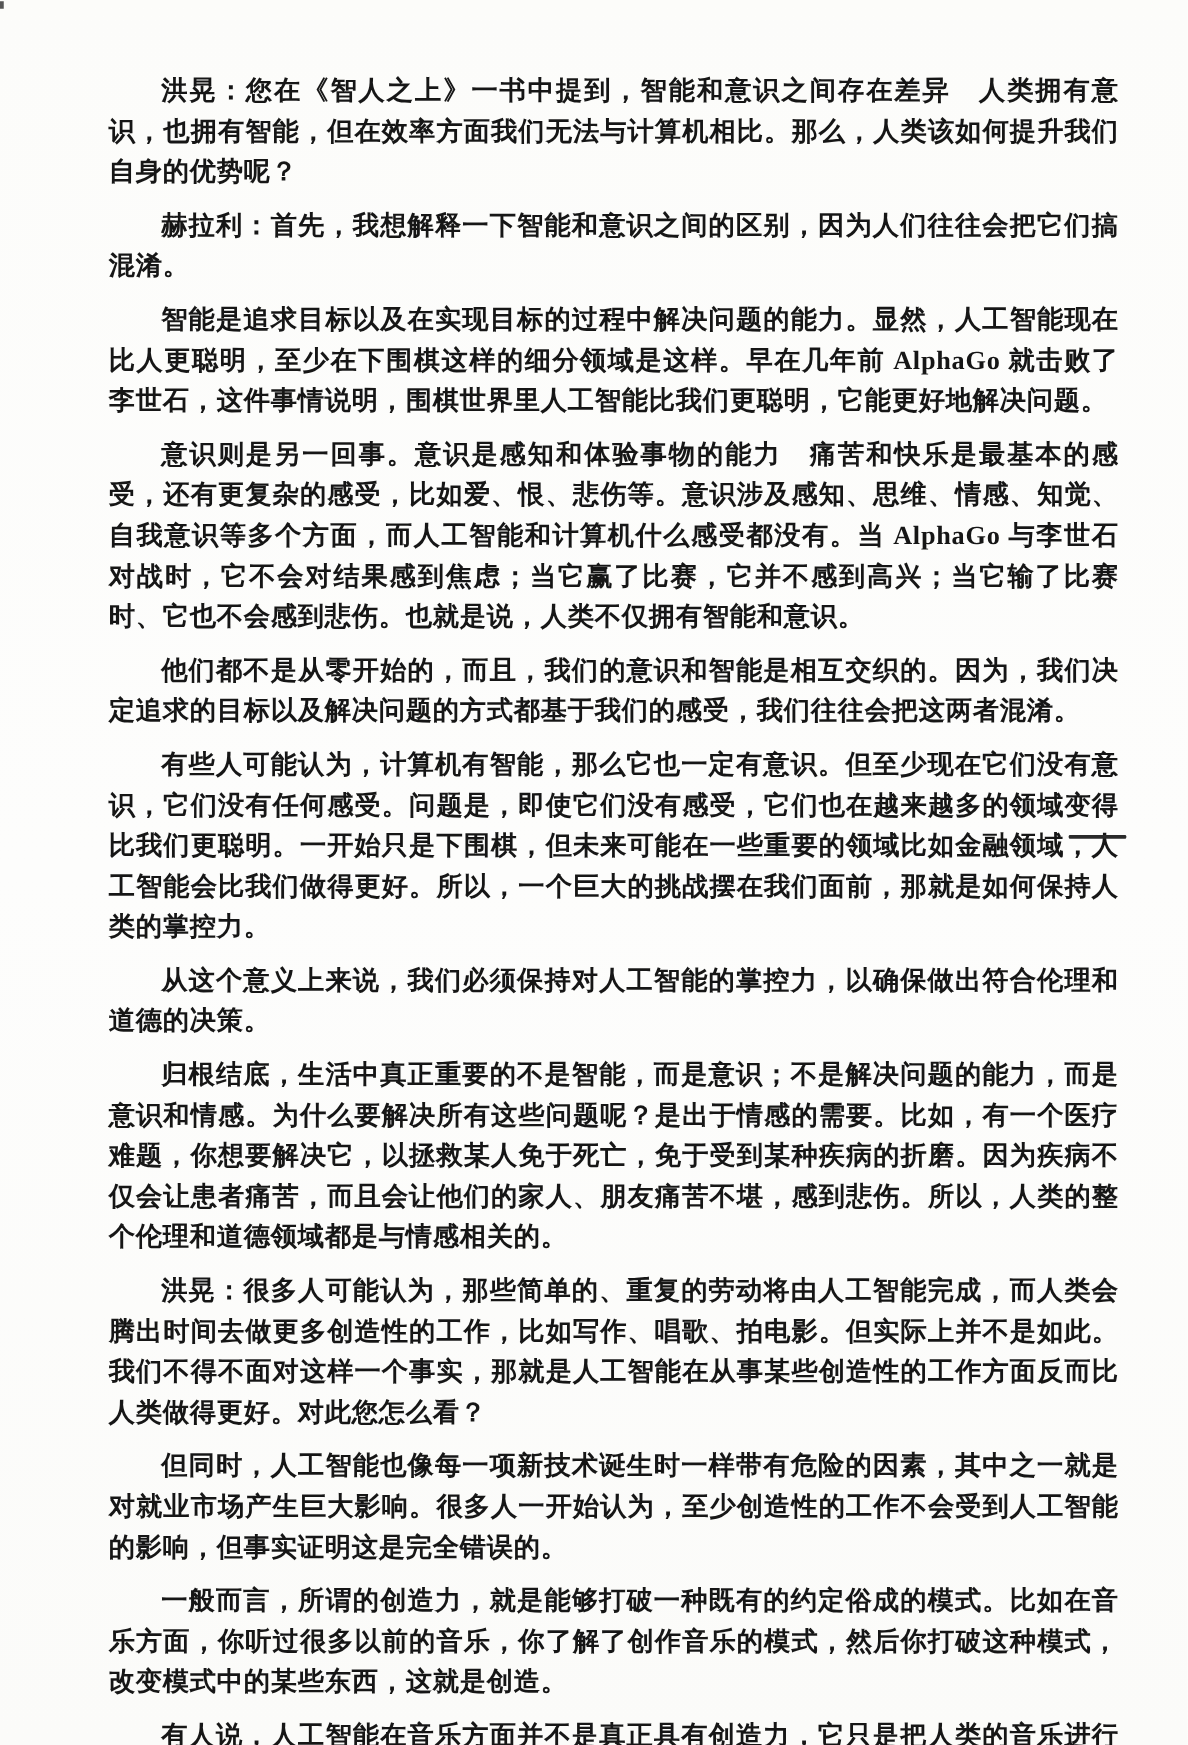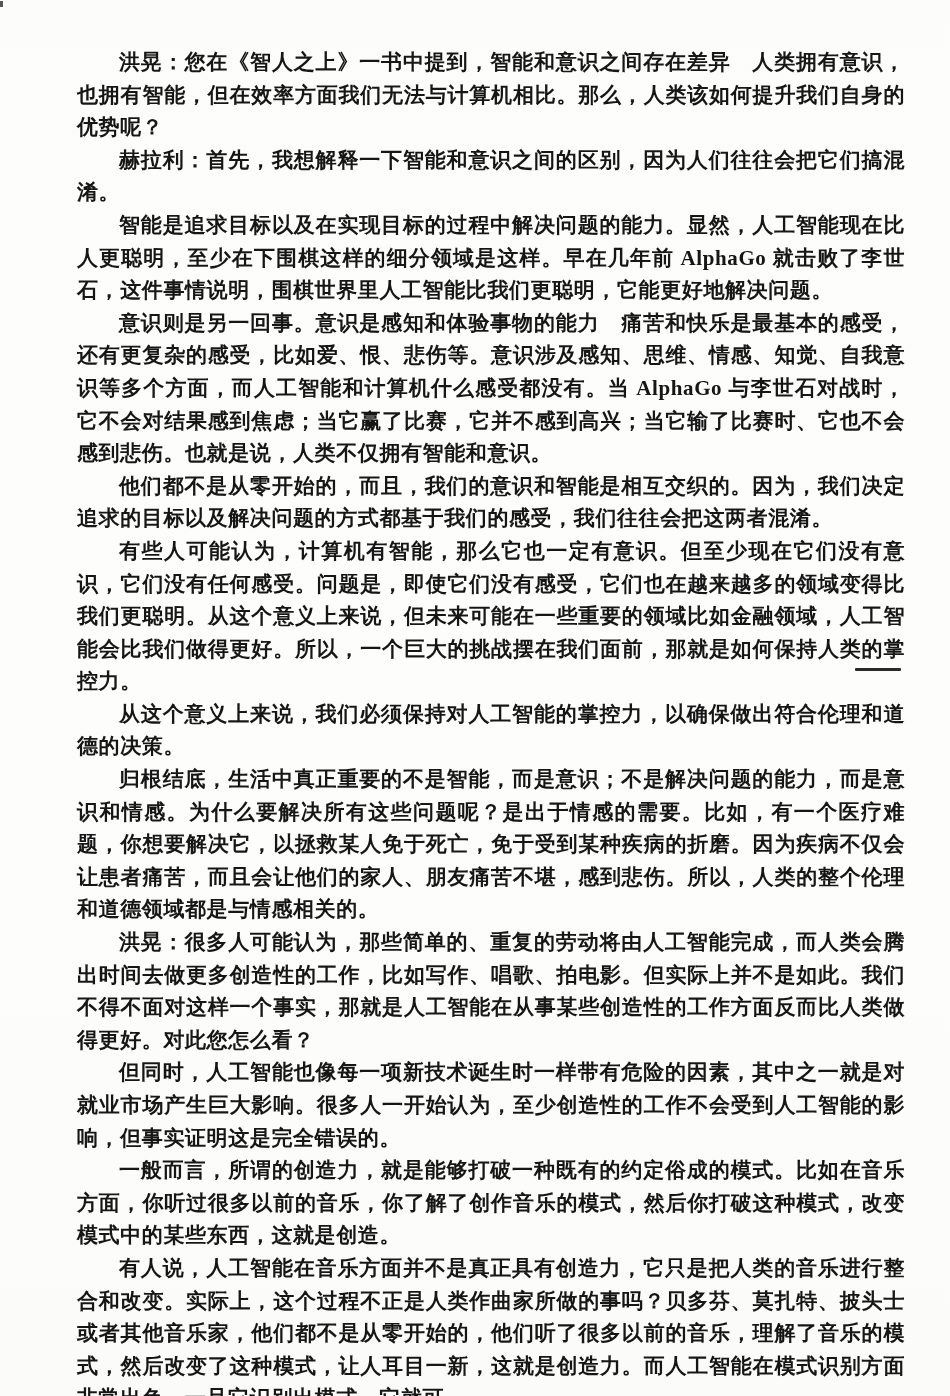--- a/index.html
+++ b/index.html
@@ -28,21 +28,21 @@
     height: 6px;
     background: #555;
   }
   .article {
     position: absolute;
     left: 77px;
     top: 46px;
     width: 828px;
   }
   .para {
-    margin: 0;
+    margin: 10px;
     text-indent: 2em;
     font-size: 21px;
     line-height: 32.6px;
     font-weight: 600;
     letter-spacing: 0.6px;
     text-align: justify;
     text-align-last: left;
     color: #161616;
   }
   .speaker {
@@ -76,21 +76,21 @@
 
 <div class="scan-page">
   <div class="scan-speck"></div>
 
   <div class="article">
     <p class="para"><span class="speaker">洪晃：</span><span>您在《智人之上》一书中提到，智能和意识之间存在差异　人类拥有意识，也拥有智能，但在效率方面我们无法与计算机相比。那么，人类该如何提升我们自身的优势呢？</span></p>
     <p class="para"><span class="speaker">赫拉利：</span><span>首先，我想解释一下智能和意识之间的区别，因为人们往往会把它们搞混淆。</span></p>
     <p class="para"><span class="speaker"></span><span>智能是追求目标以及在实现目标的过程中解决问题的能力。显然，人工智能现在比人更聪明，至少在下围棋这样的细分领域是这样。早在几年前 AlphaGo 就击败了李世石，这件事情说明，围棋世界里人工智能比我们更聪明，它能更好地解决问题。</span></p>
     <p class="para"><span class="speaker"></span><span>意识则是另一回事。意识是感知和体验事物的能力　痛苦和快乐是最基本的感受，还有更复杂的感受，比如爱、恨、悲伤等。意识涉及感知、思维、情感、知觉、自我意识等多个方面，而人工智能和计算机什么感受都没有。当 AlphaGo 与李世石对战时，它不会对结果感到焦虑；当它赢了比赛，它并不感到高兴；当它输了比赛时、它也不会感到悲伤。也就是说，人类不仅拥有智能和意识。</span></p>
     <p class="para"><span class="speaker"></span><span>他们都不是从零开始的，而且，我们的意识和智能是相互交织的。因为，我们决定追求的目标以及解决问题的方式都基于我们的感受，我们往往会把这两者混淆。</span></p>
-    <p class="para"><span class="speaker"></span><span>有些人可能认为，计算机有智能，那么它也一定有意识。但至少现在它们没有意识，它们没有任何感受。问题是，即使它们没有感受，它们也在越来越多的领域变得比我们更聪明。从这个意义上来说，但未来可能在一些重要的领域比如金融领域，人工智能会比我们做得更好。所以，一个巨大的挑战摆在我们面前，那就是如何保持人类的掌控力。</span></p>
+    <p class="para"><span class="speaker"></span><span>有些人可能认为，计算机有智能，那么它也一定有意识。但至少现在它们没有意识，它们没有任何感受。问题是，即使它们没有感受，它们也在越来越多的领域变得比我们更聪明。一开始只是下围棋，但未来可能在一些重要的领域比如金融领域，人工智能会比我们做得更好。所以，一个巨大的挑战摆在我们面前，那就是如何保持人类的掌控力。</span></p>
     <p class="para"><span class="speaker"></span><span>从这个意义上来说，我们必须保持对人工智能的掌控力，以确保做出符合伦理和道德的决策。</span></p>
     <p class="para"><span class="speaker"></span><span>归根结底，生活中真正重要的不是智能，而是意识；不是解决问题的能力，而是意识和情感。为什么要解决所有这些问题呢？是出于情感的需要。比如，有一个医疗难题，你想要解决它，以拯救某人免于死亡，免于受到某种疾病的折磨。因为疾病不仅会让患者痛苦，而且会让他们的家人、朋友痛苦不堪，感到悲伤。所以，人类的整个伦理和道德领域都是与情感相关的。</span></p>
     <p class="para"><span class="speaker">洪晃：</span><span>很多人可能认为，那些简单的、重复的劳动将由人工智能完成，而人类会腾出时间去做更多创造性的工作，比如写作、唱歌、拍电影。但实际上并不是如此。我们不得不面对这样一个事实，那就是人工智能在从事某些创造性的工作方面反而比人类做得更好。对此您怎么看？</span></p>
     <p class="para"><span class="speaker"></span><span>但同时，人工智能也像每一项新技术诞生时一样带有危险的因素，其中之一就是对就业市场产生巨大影响。很多人一开始认为，至少创造性的工作不会受到人工智能的影响，但事实证明这是完全错误的。</span></p>
     <p class="para"><span class="speaker"></span><span>一般而言，所谓的创造力，就是能够打破一种既有的约定俗成的模式。比如在音乐方面，你听过很多以前的音乐，你了解了创作音乐的模式，然后你打破这种模式，改变模式中的某些东西，这就是创造。</span></p>
     <p class="para"><span class="speaker"></span><span>有人说，人工智能在音乐方面并不是真正具有创造力，它只是把人类的音乐进行整合和改变。实际上，这个过程不正是人类作曲家所做的事吗？贝多芬、莫扎特、披头士或者其他音乐家，他们都不是从零开始的，他们听了很多以前的音乐，理解了音乐的模式，然后改变了这种模式，让人耳目一新，这就是创造力。而人工智能在模式识别方面非常出色，一旦它识别出模式，它就可</span></p>
   </div>
 
   <div class="margin-dash"></div>
 

